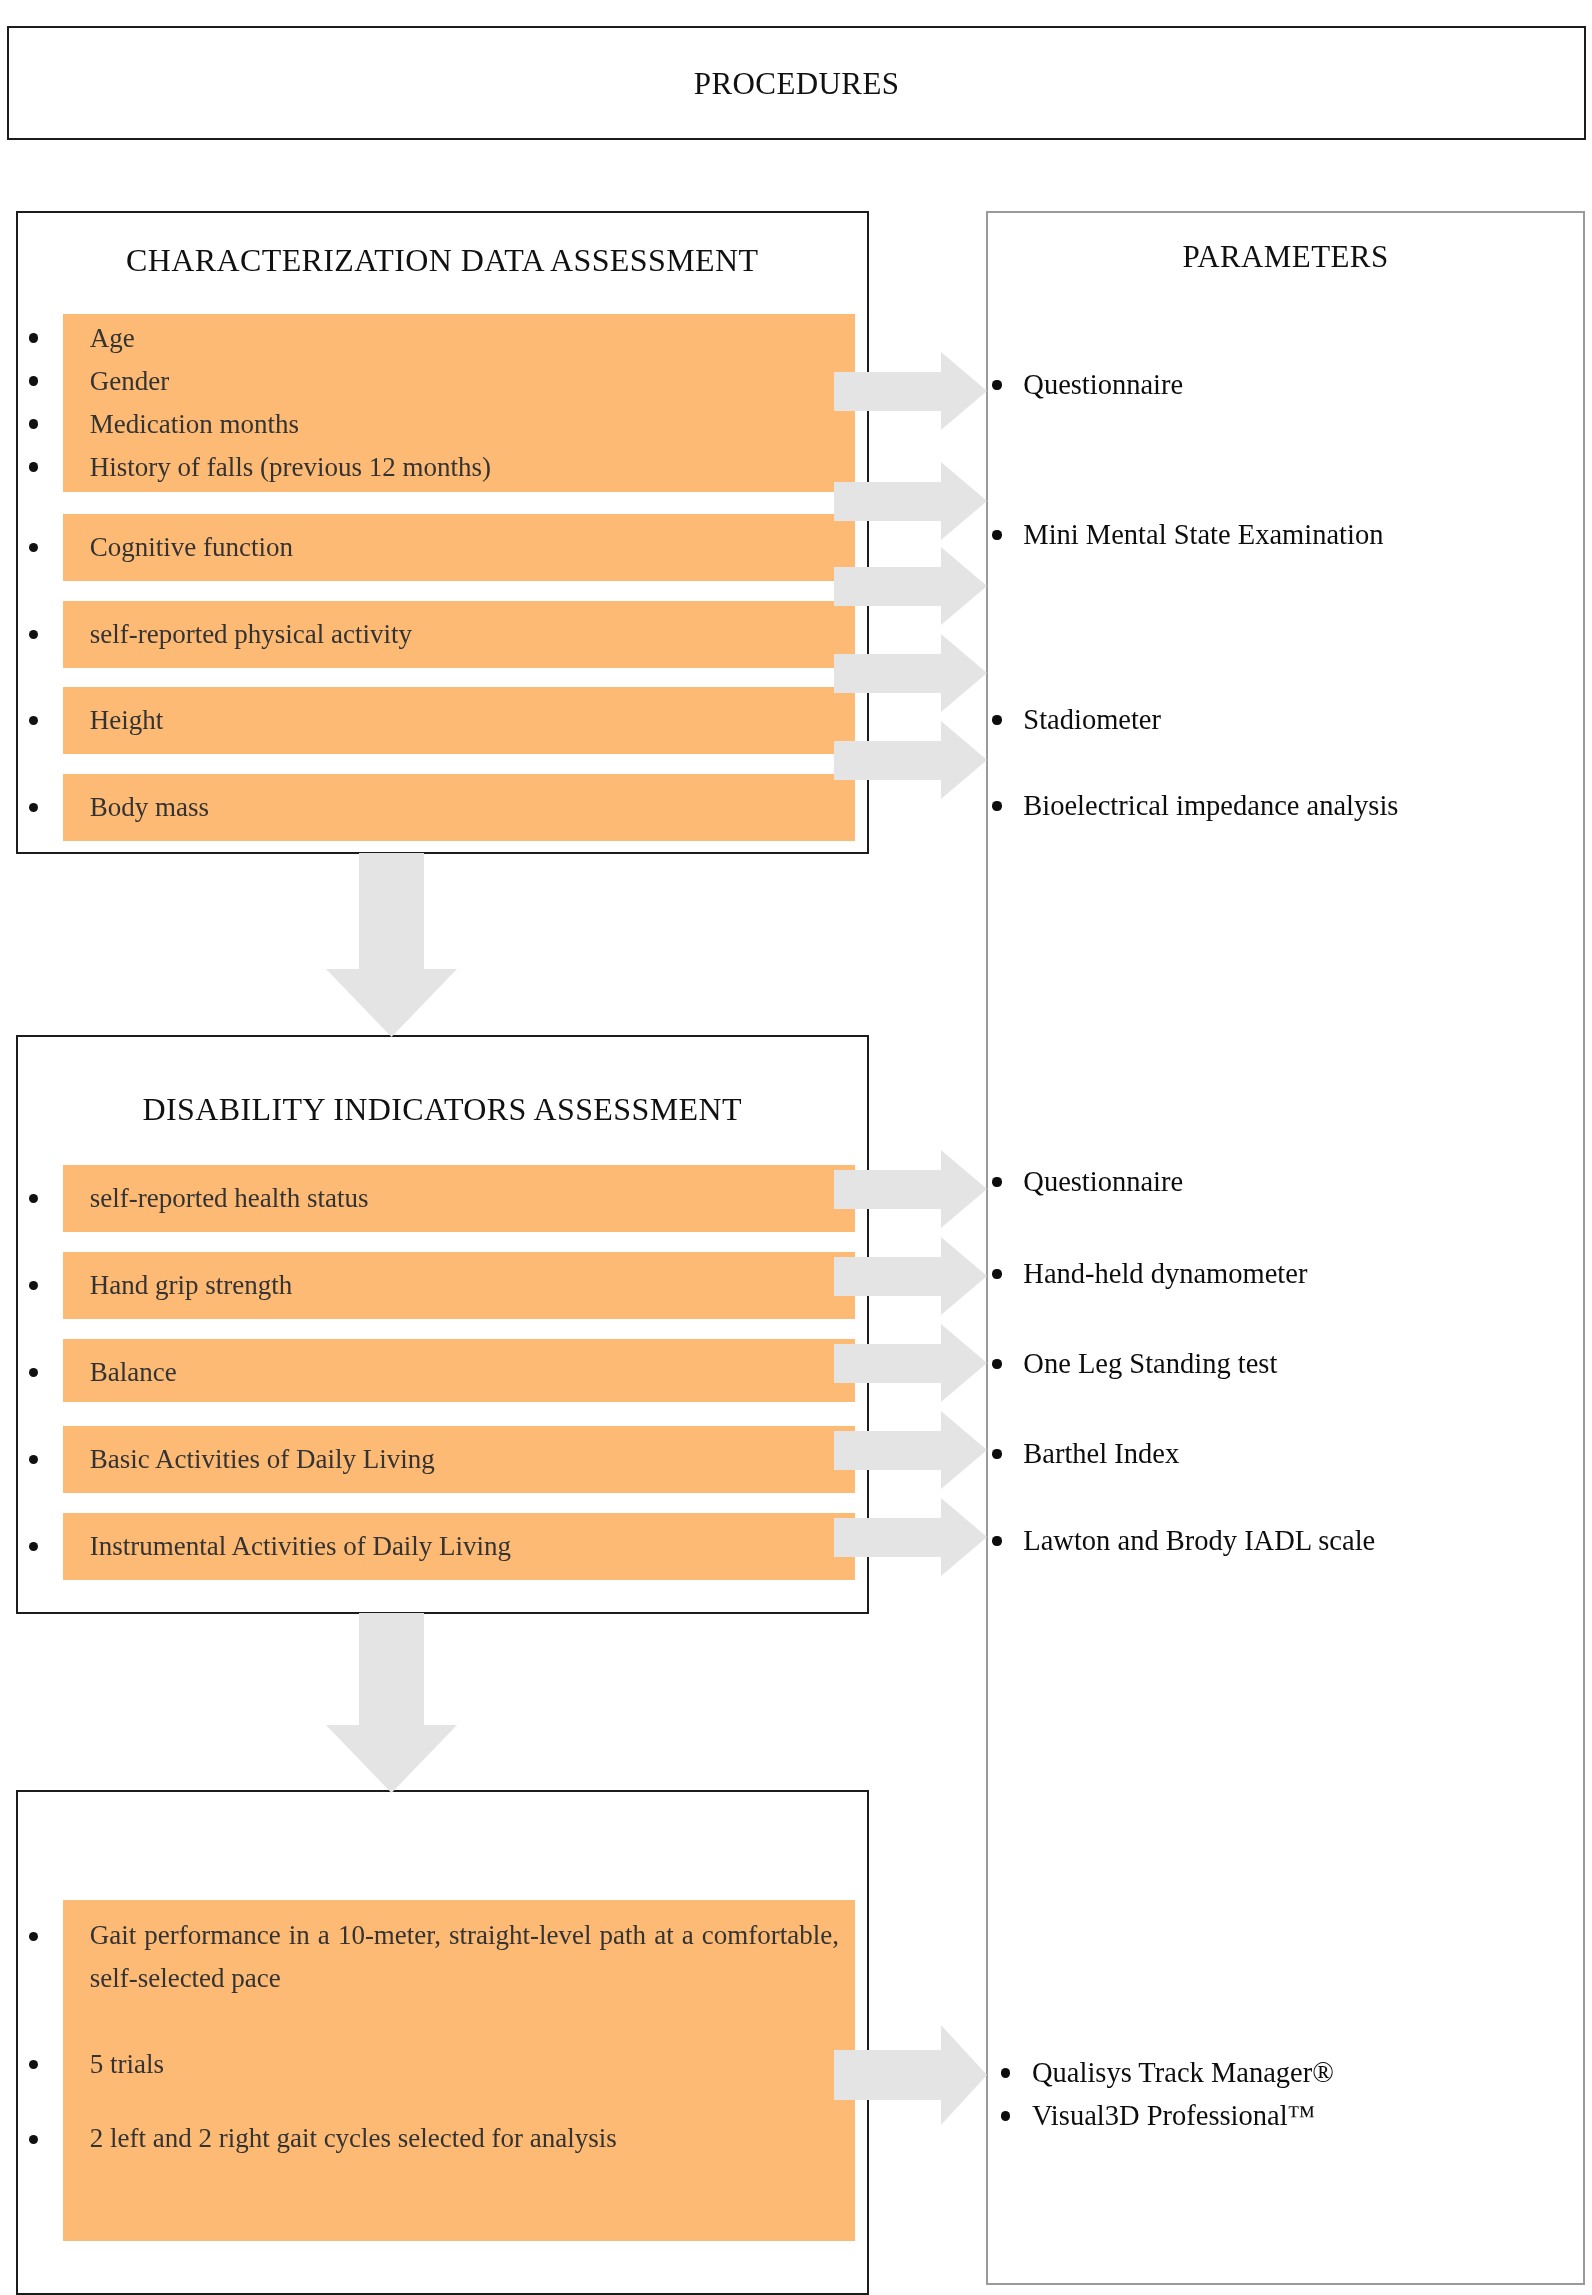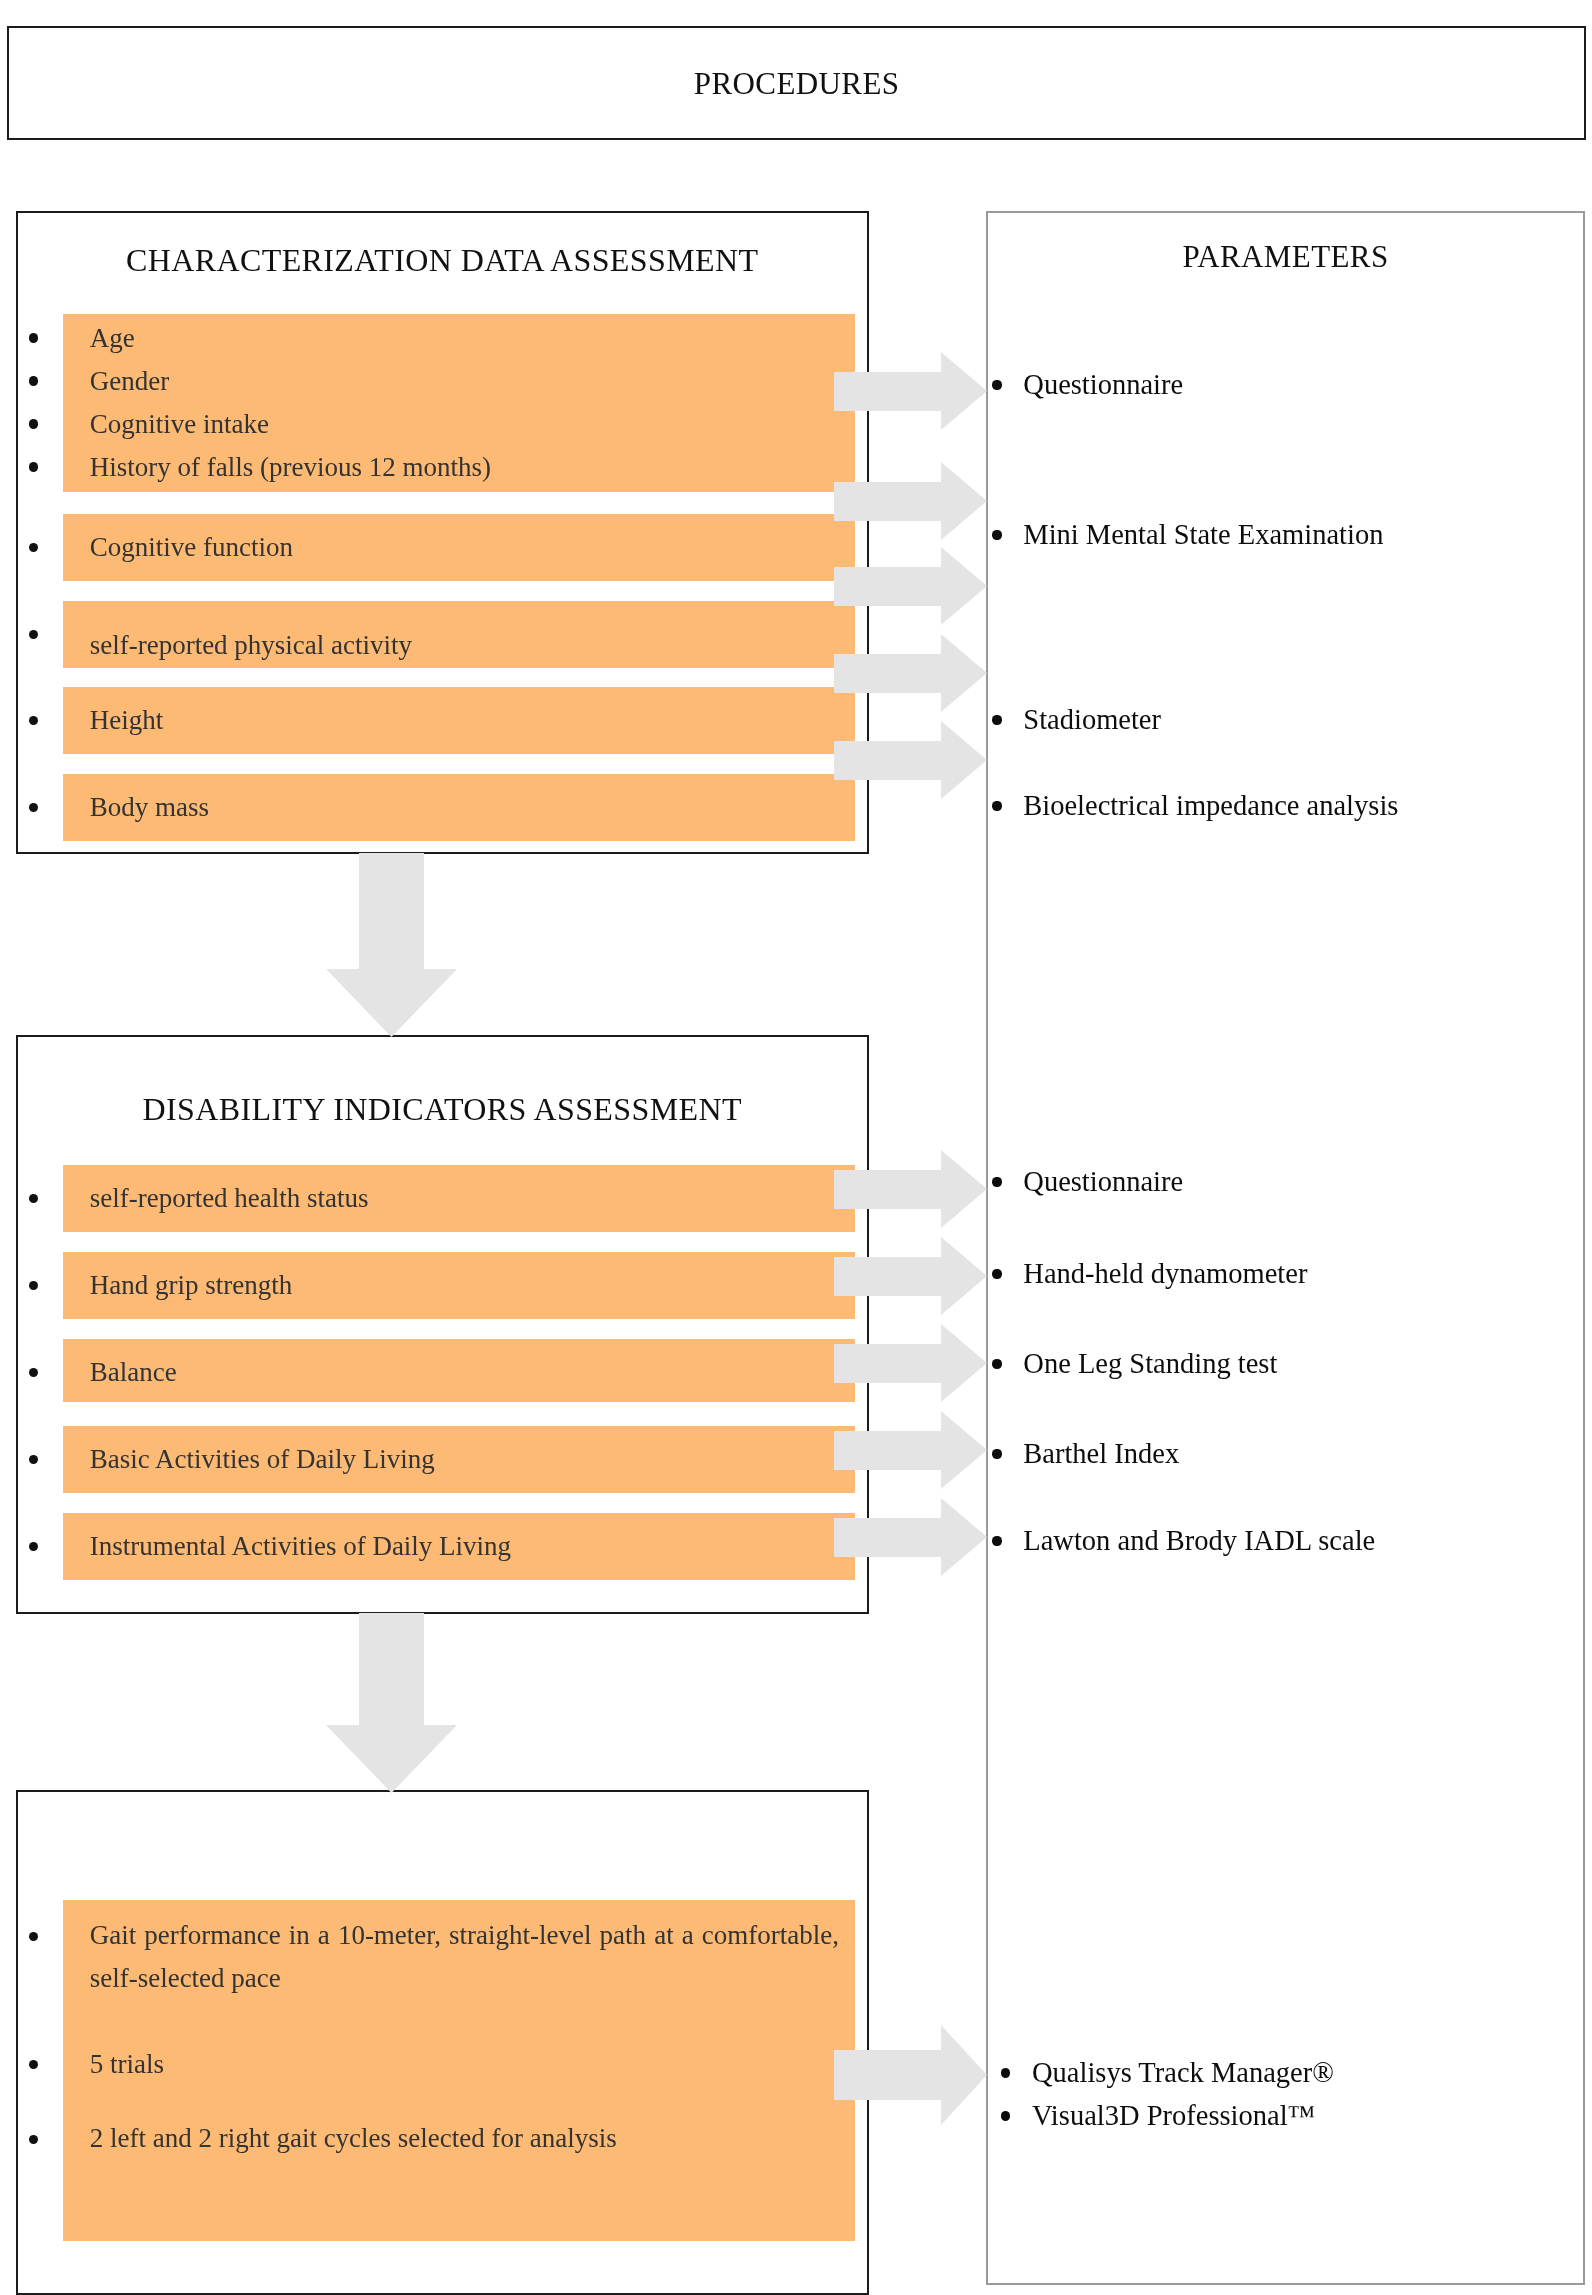--- a/index.html
+++ b/index.html
@@ -122,37 +122,37 @@
         <div class="li">
           <span class="bullet2"></span>
           <span>Age</span>
         </div>
         <div class="li">
           <span class="bullet2"></span>
           <span>Gender</span>
         </div>
         <div class="li">
           <span class="bullet2"></span>
-          <span>Cognitive intake</span>
+          <span>Medication months</span>
         </div>
         <div class="li">
           <span class="bullet2"></span>
           <span>History of falls (previous 12 months)</span>
         </div>
       </div>
     </div>
 
     <div class="bar" style="left:45px;top:301px;width:792px;height:67px;">
       <span class="bullet" style="top:29px;"></span>
       <span class="btext" style="top:12px;">Cognitive function</span>
     </div>
 
     <div class="bar" style="left:45px;top:388px;width:792px;height:67px;">
       <span class="bullet" style="top:29px;"></span>
-      <span class="btext" style="top:23px;">self-reported physical activity</span>
+      <span class="btext" style="top:12px;">self-reported physical activity</span>
     </div>
 
     <div class="bar" style="left:45px;top:474px;width:792px;height:67px;">
       <span class="bullet" style="top:29px;"></span>
       <span class="btext" style="top:12px;">Height</span>
     </div>
 
     <div class="bar" style="left:45px;top:561px;width:792px;height:67px;">
       <span class="bullet" style="top:29px;"></span>
       <span class="btext" style="top:12px;">Body mass</span>

